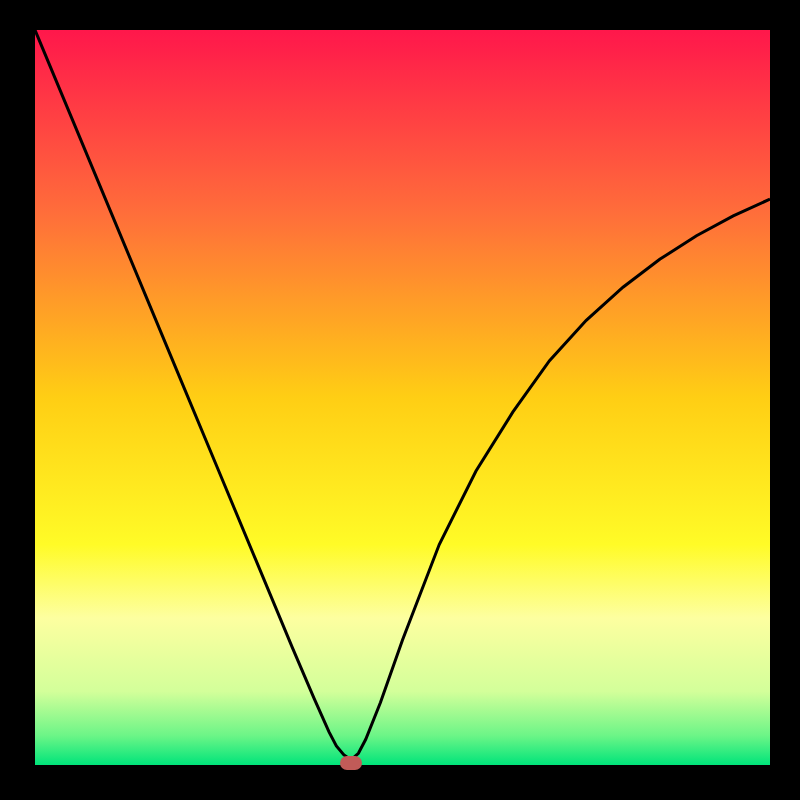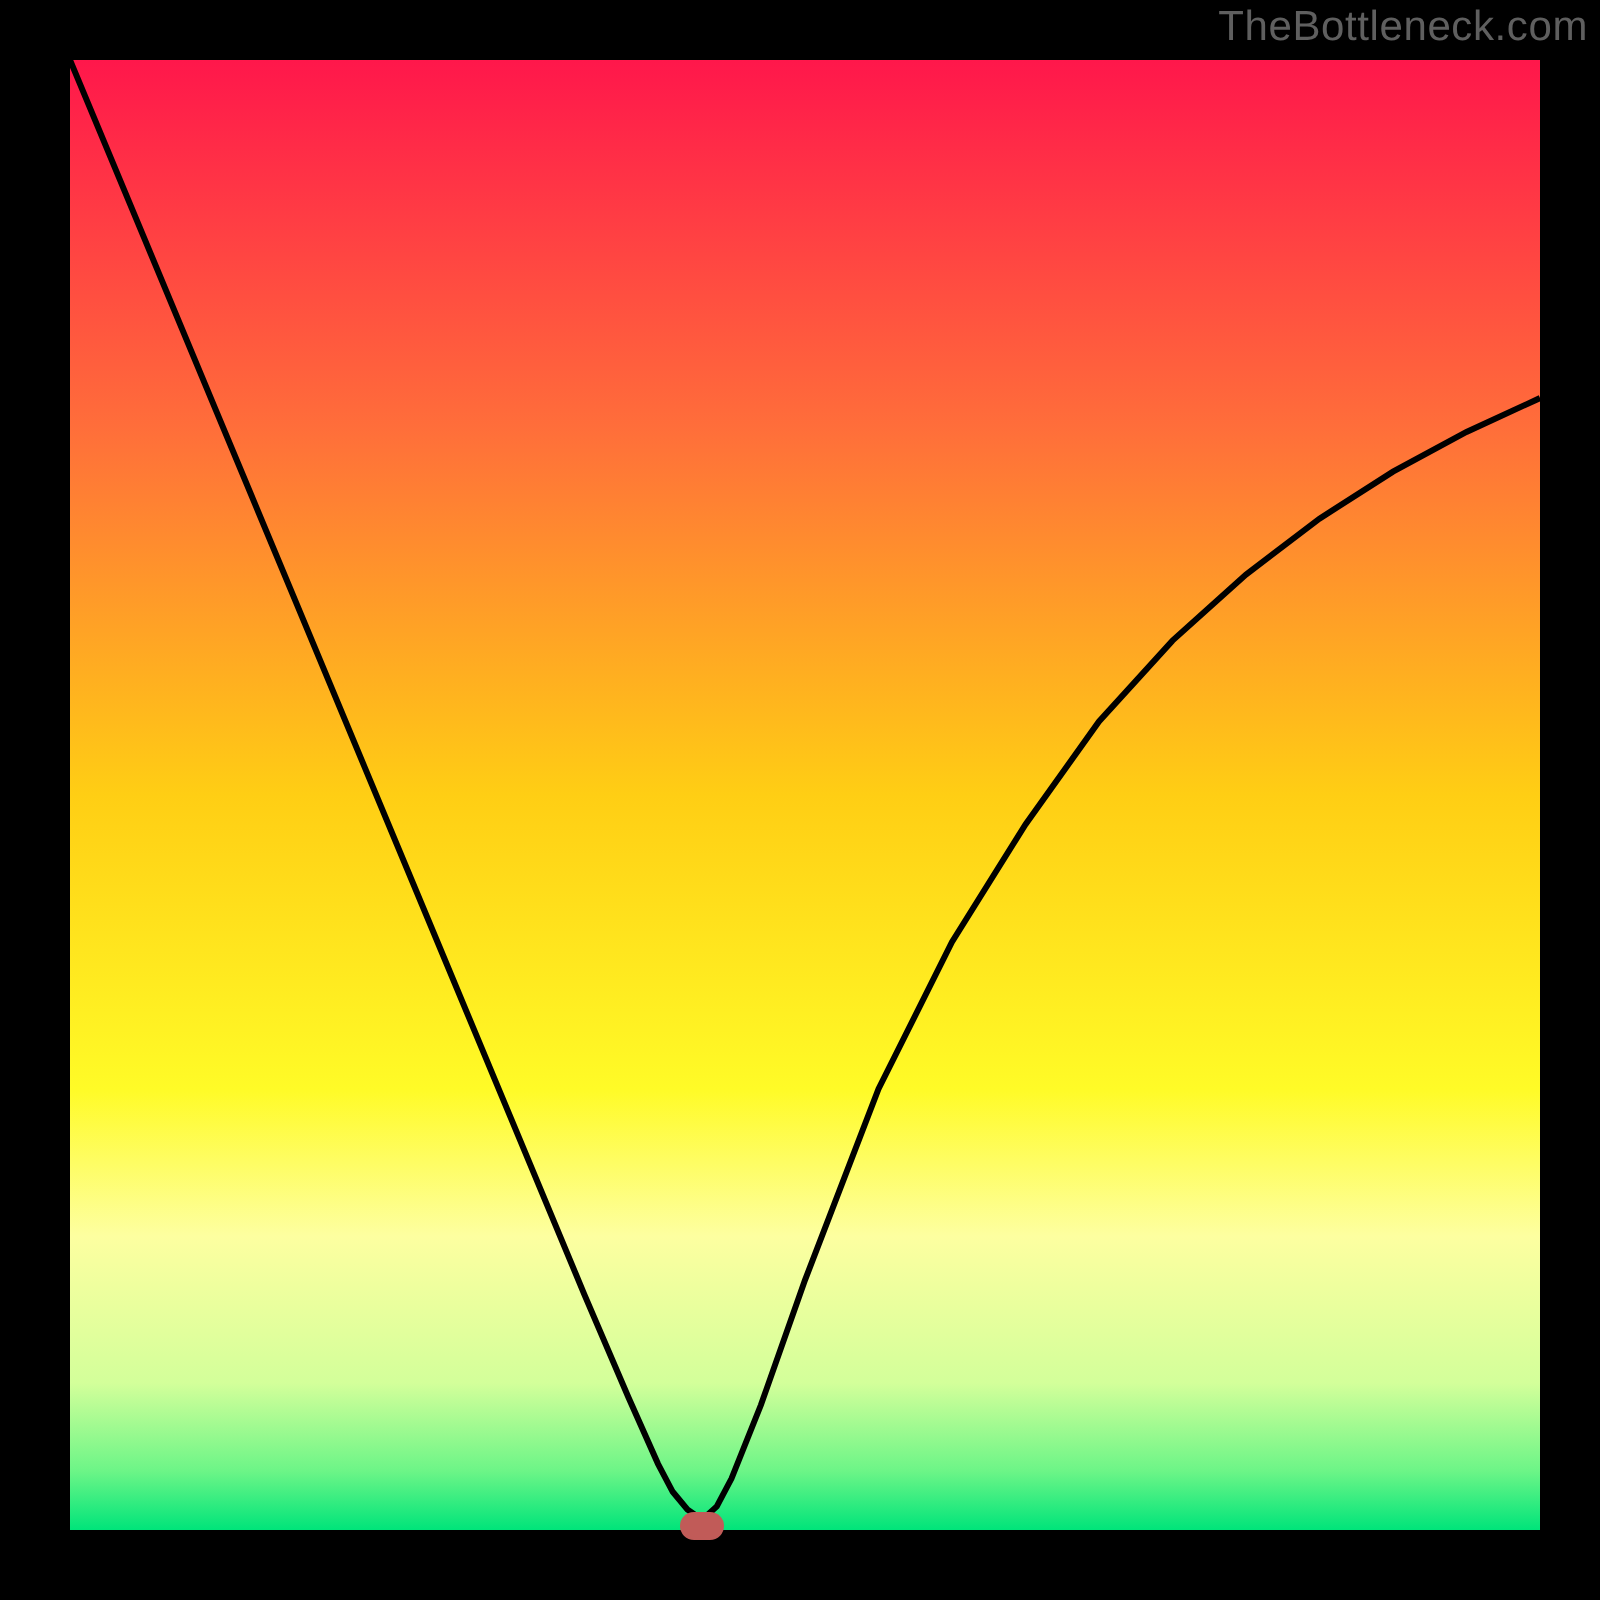--- a/index.html
+++ b/index.html
@@ -47,21 +47,20 @@
     background: #c15b58;
     z-index: 5;
     transform: translate(-50%, -50%);
   }
 </style>
 </head>
 <body>
 
 <div class="frame">
 
-  <div class="watermark">TheBottleneck.com</div>
 
   <div class="plot-area">
     <svg viewBox="0 0 735 735" preserveAspectRatio="none">
       <defs>
         <linearGradient id="bg-grad" x1="0" y1="0" x2="0" y2="1">
         <stop offset="0%" stop-color="#ff174b"></stop>
             <stop offset="25%" stop-color="#ff6e3a"></stop>
             <stop offset="50%" stop-color="#ffce14"></stop>
             <stop offset="70%" stop-color="#fffb27"></stop>
             <stop offset="80%" stop-color="#fdffa0"></stop>

